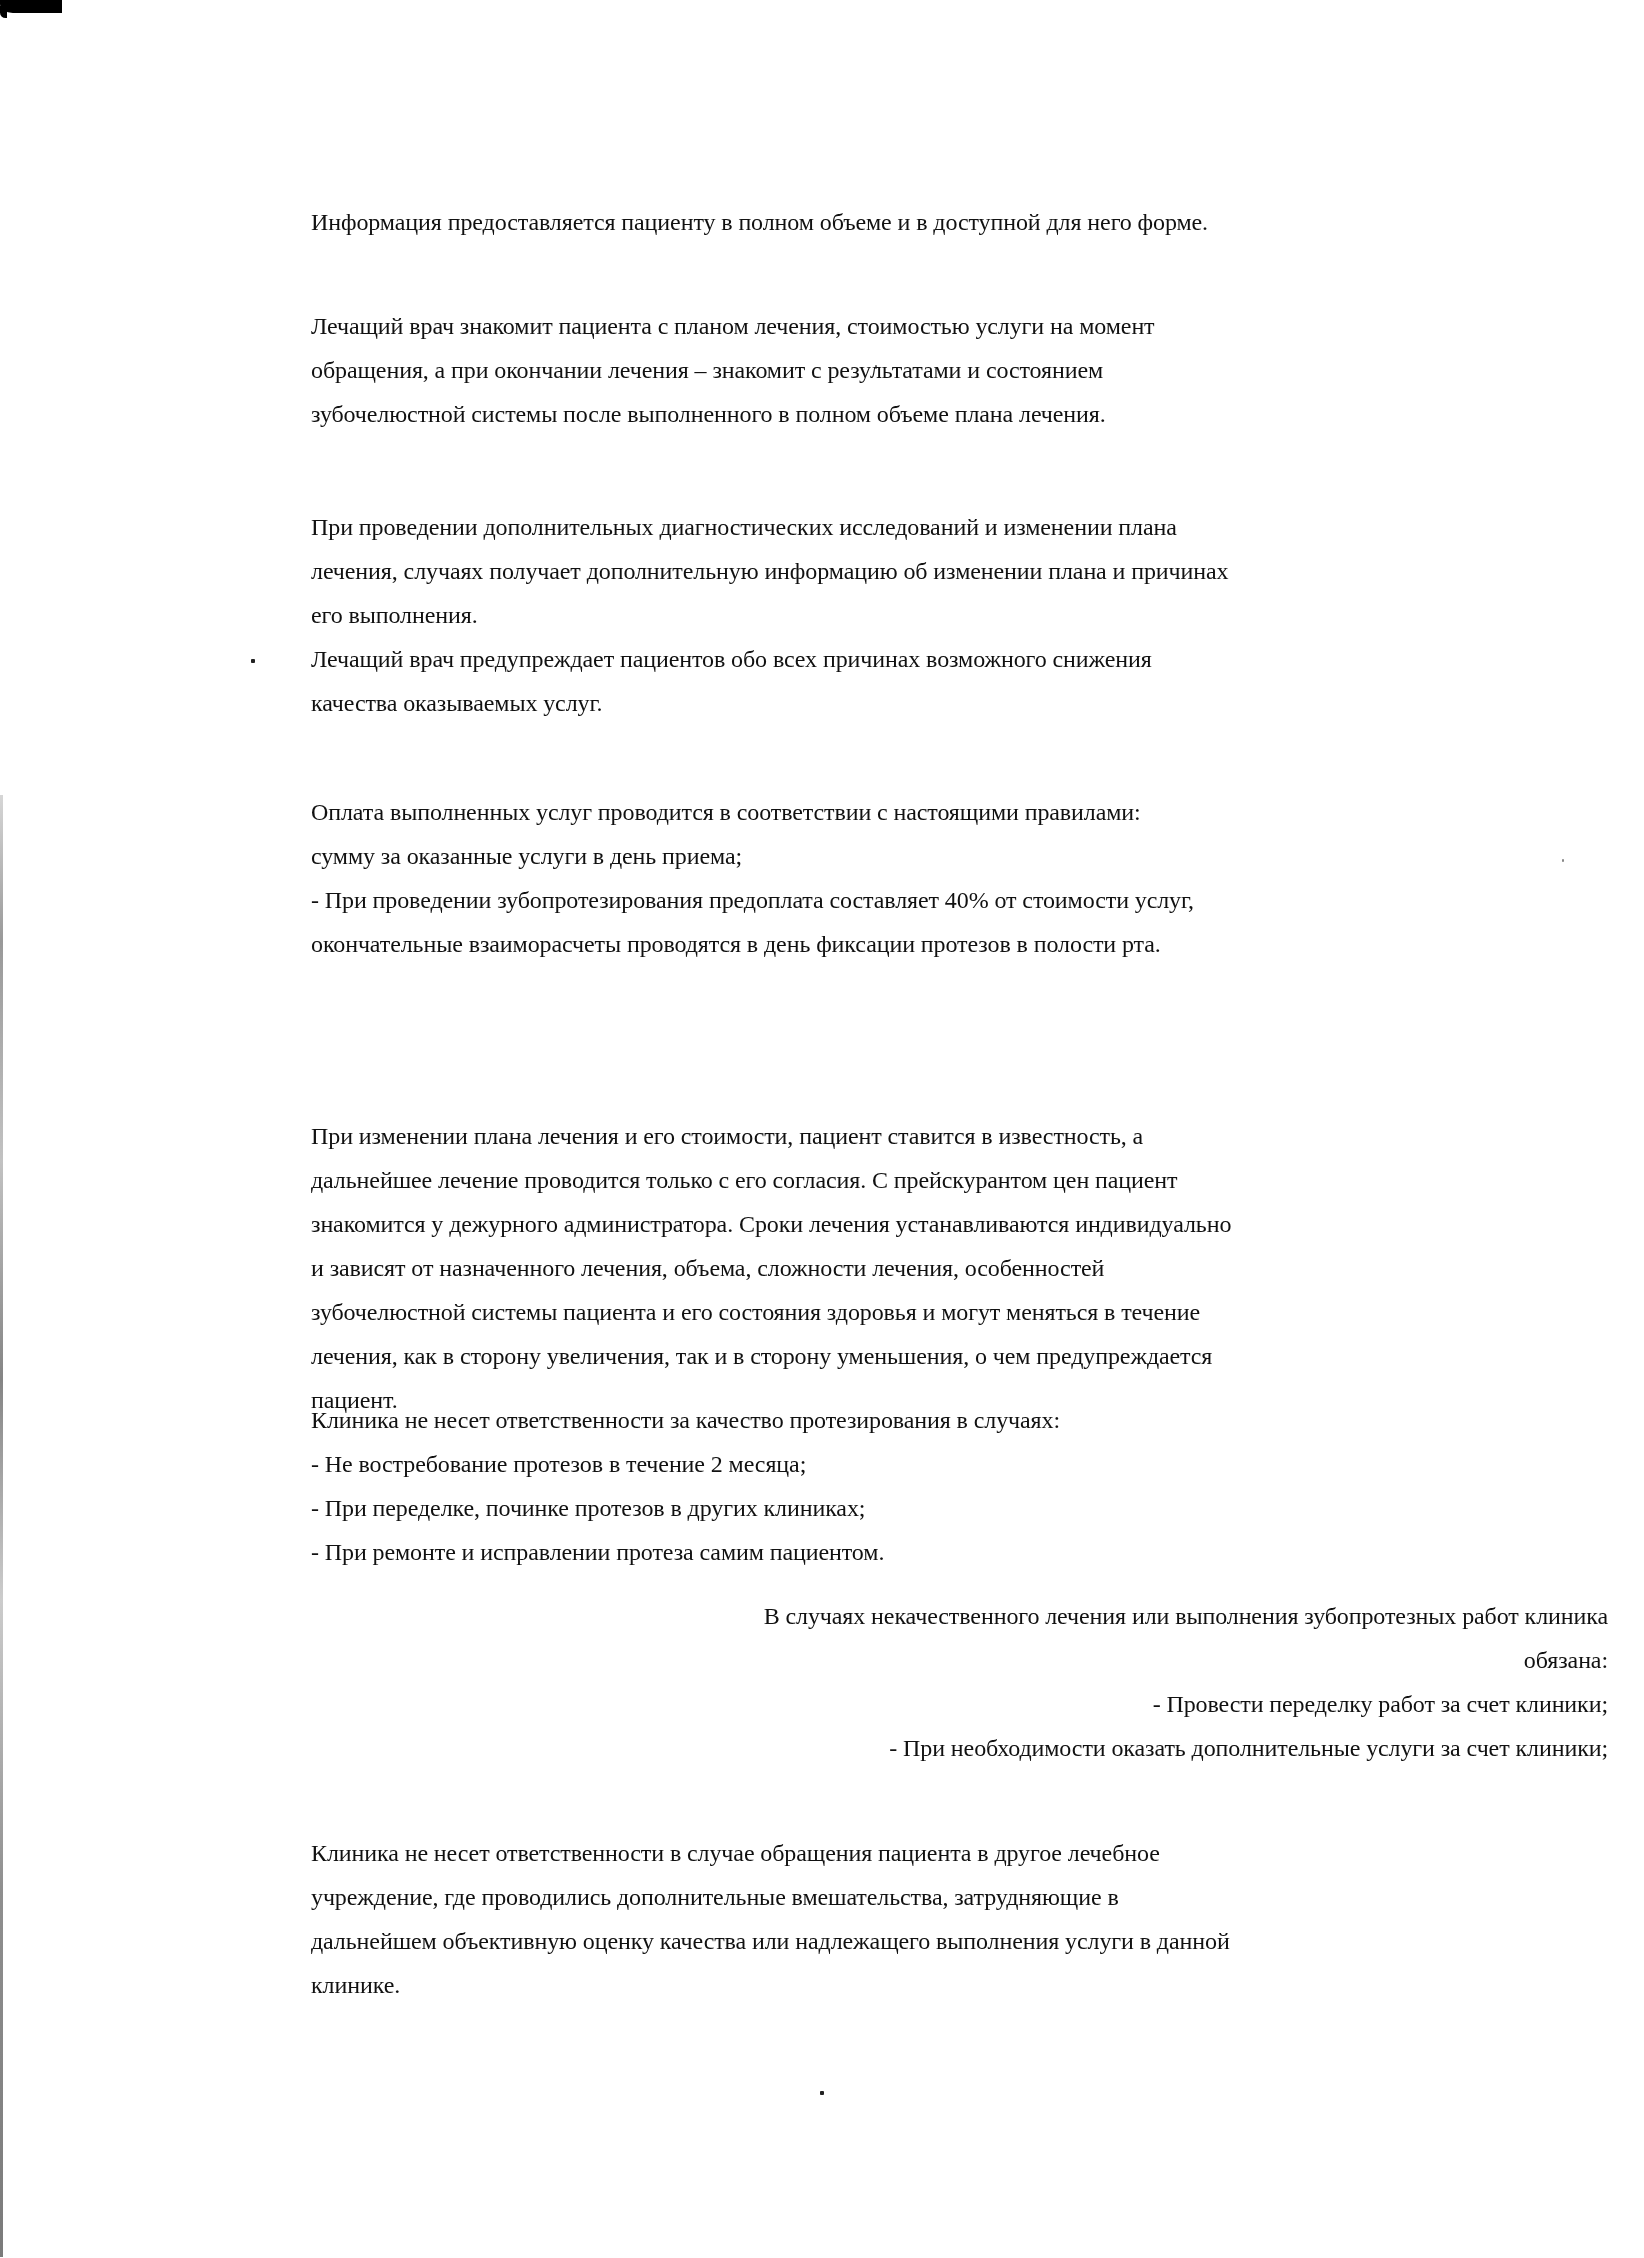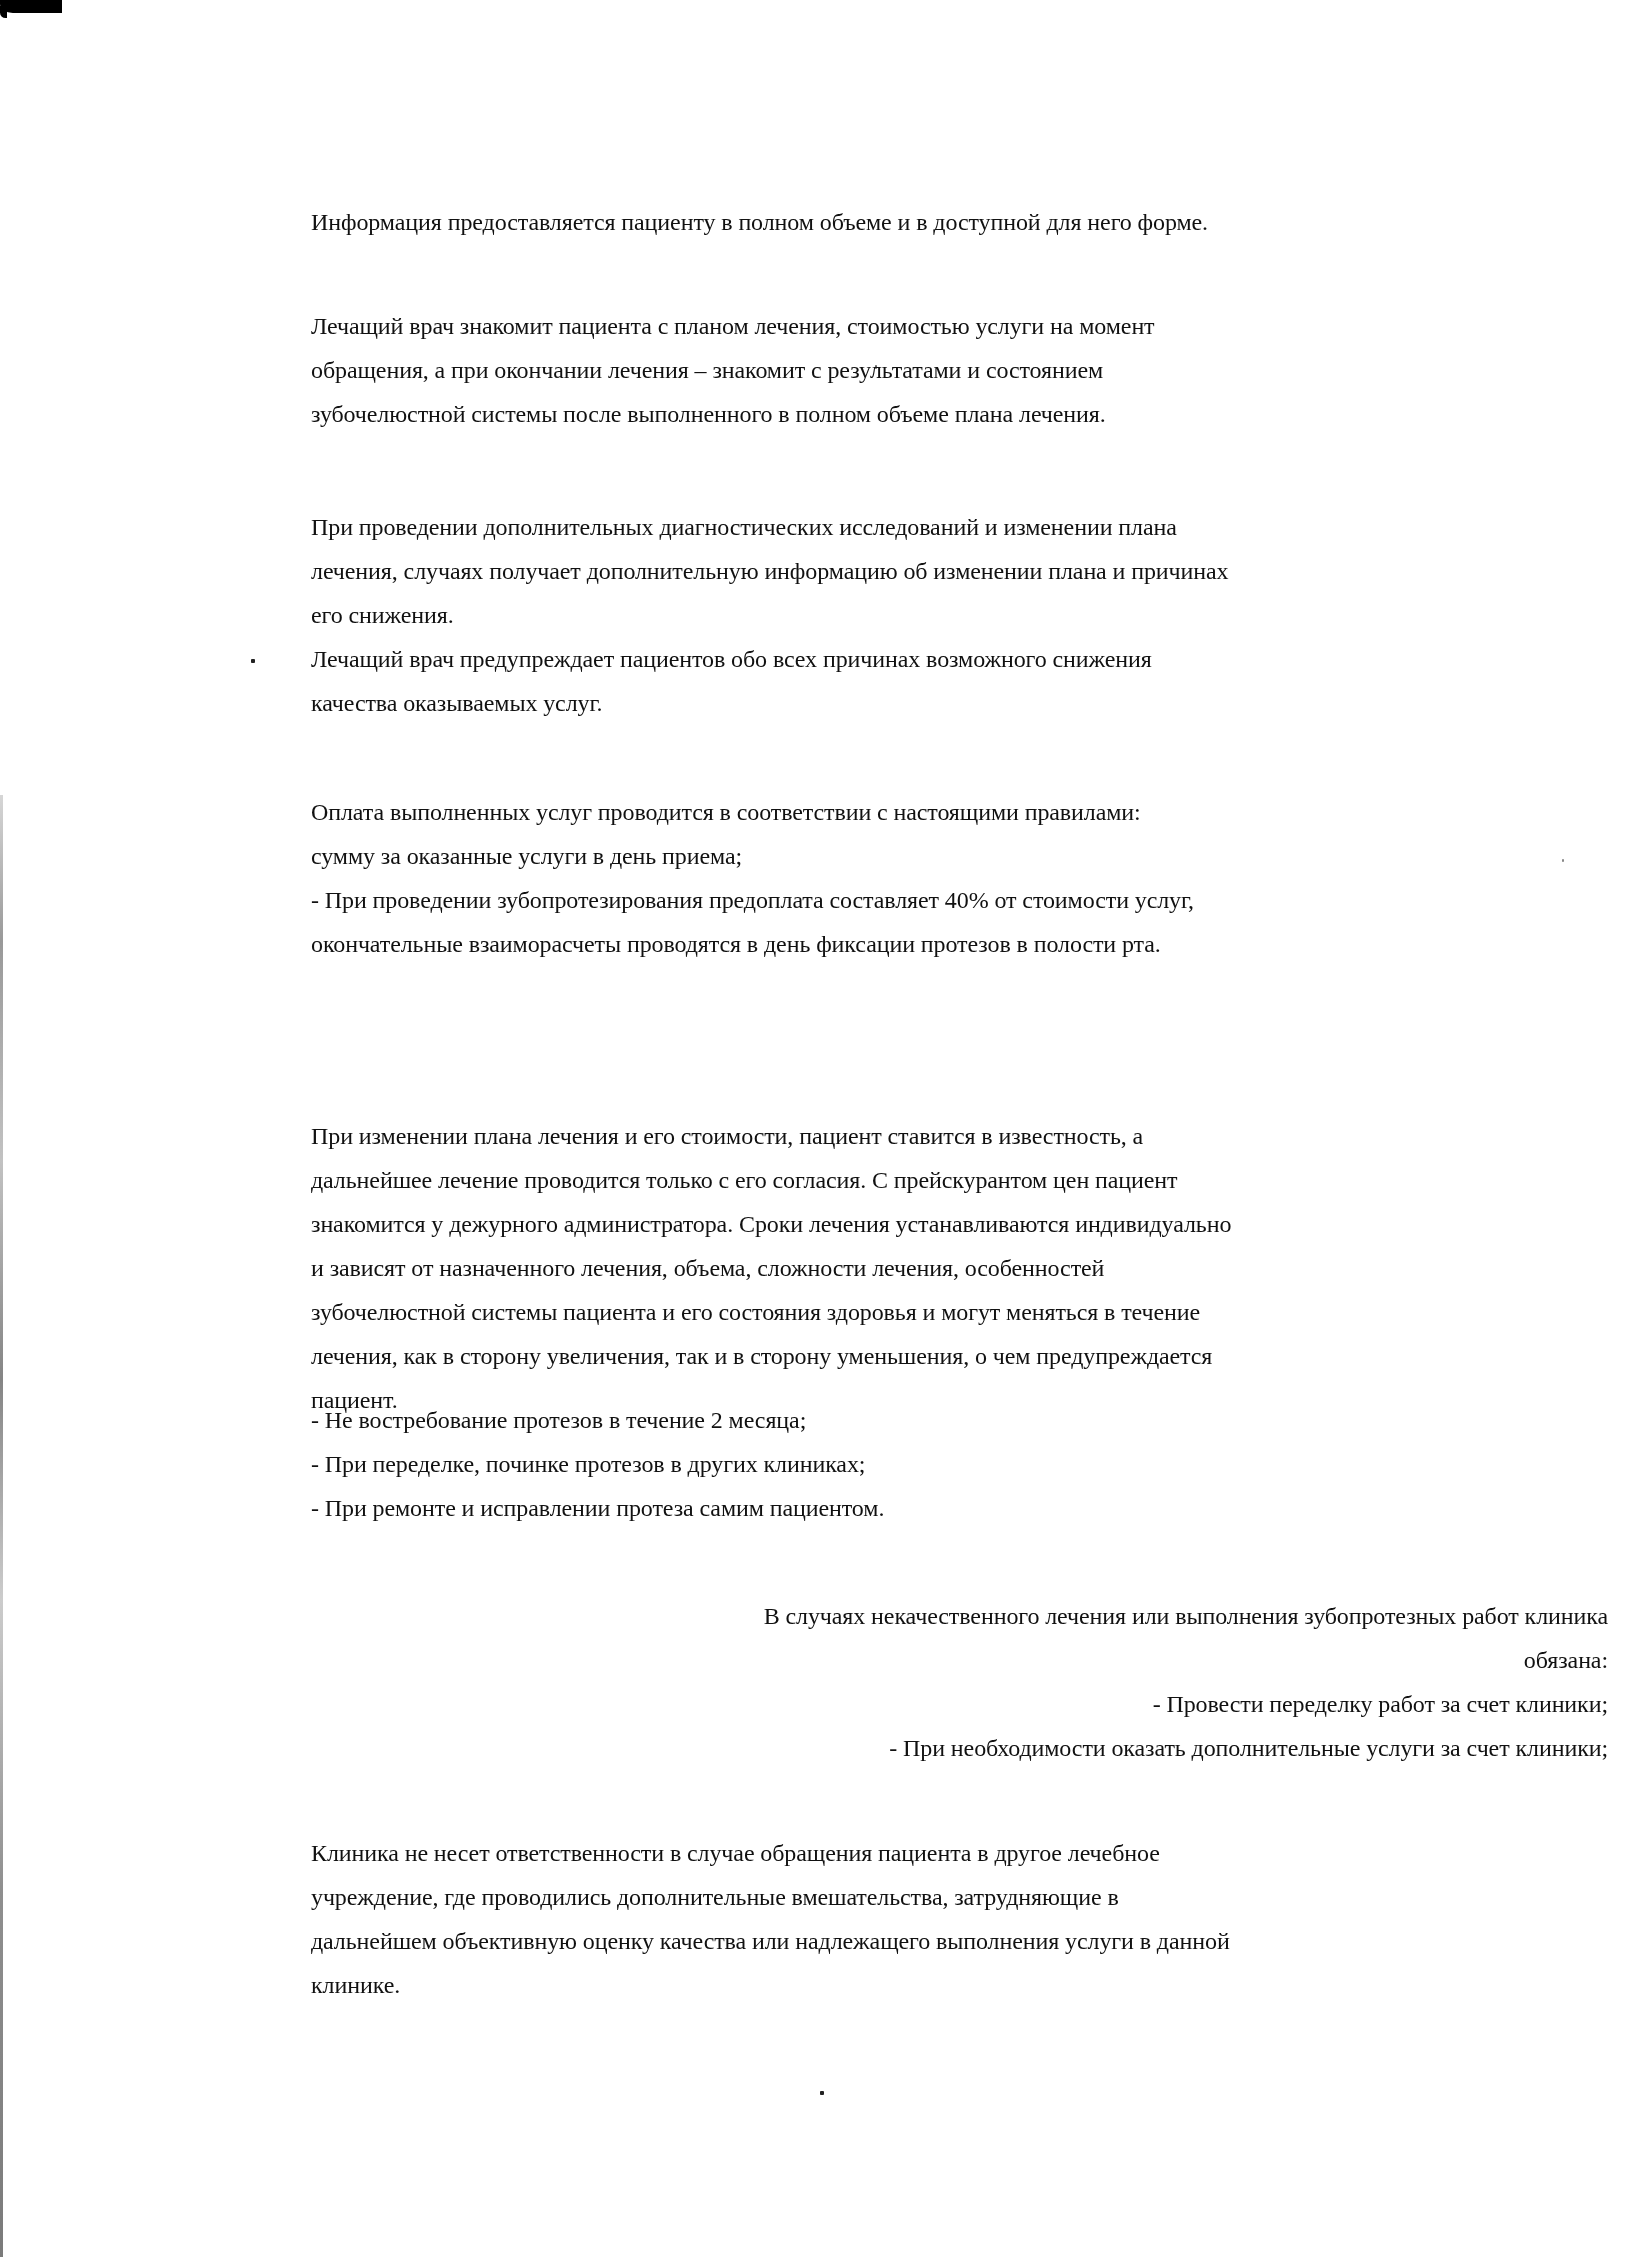--- a/index.html
+++ b/index.html
@@ -93,21 +93,21 @@
 
   <div class="para" style="top:304px;">
     <span class="line">Лечащий врач знакомит пациента с планом лечения, стоимостью услуги на момент</span>
     <span class="line">обращения, а при окончании лечения – знакомит с результатами и состоянием</span>
     <span class="line">зубочелюстной системы после выполненного в полном объеме плана лечения.</span>
   </div>
 
   <div class="para" style="top:505px;">
     <span class="line">При проведении дополнительных диагностических исследований и изменении плана</span>
     <span class="line">лечения, случаях получает дополнительную информацию об изменении плана и причинах</span>
-    <span class="line">его снижения.</span>
+    <span class="line">его выполнения.</span>
     <span class="line">Лечащий врач предупреждает пациентов обо всех причинах возможного снижения</span>
     <span class="line">качества оказываемых услуг.</span>
   </div>
 
   <div class="para" style="top:790px;">
     <span class="line">Оплата выполненных услуг проводится в соответствии с настоящими правилами:</span>
     <span class="line">сумму за оказанные услуги в день приема;</span>
     <span class="line">- При проведении зубопротезирования предоплата составляет 40% от стоимости услуг,</span>
     <span class="line">окончательные взаиморасчеты проводятся в день фиксации протезов в полости рта.</span>
   </div>
@@ -116,20 +116,21 @@
     <span class="line">При изменении плана лечения и его стоимости, пациент ставится в известность, а</span>
     <span class="line">дальнейшее лечение проводится только с его согласия. С прейскурантом цен пациент</span>
     <span class="line">знакомится у дежурного администратора. Сроки лечения устанавливаются индивидуально</span>
     <span class="line">и зависят от назначенного лечения, объема, сложности лечения, особенностей</span>
     <span class="line">зубочелюстной системы пациента и его состояния здоровья и могут меняться в течение</span>
     <span class="line">лечения, как в сторону увеличения, так и в сторону уменьшения, о чем предупреждается</span>
     <span class="line">пациент.</span>
   </div>
 
   <div class="para" style="top:1398px;">
+    <span class="line">Клиника не несет ответственности за качество протезирования в случаях:</span>
     <span class="line">- Не востребование протезов в течение 2 месяца;</span>
     <span class="line">- При переделке, починке протезов в других клиниках;</span>
     <span class="line">- При ремонте и исправлении протеза самим пациентом.</span>
   </div>
 
   <div class="para" style="top:1594px;text-align:right;">
     <span class="line">В случаях некачественного лечения или выполнения зубопротезных работ клиника</span>
     <span class="line">обязана:</span>
     <span class="line">- Провести переделку работ за счет  клиники;</span>
     <span class="line">- При необходимости оказать дополнительные услуги за счет клиники;</span>

